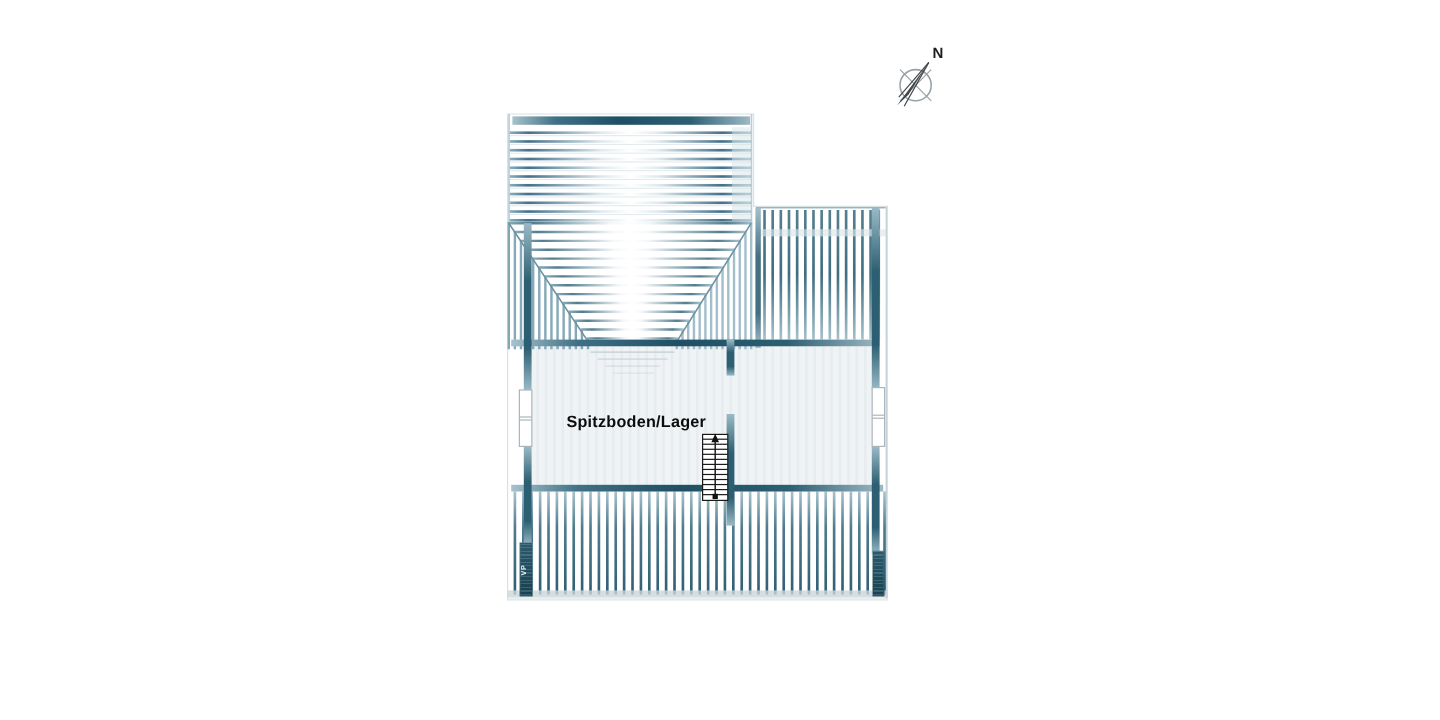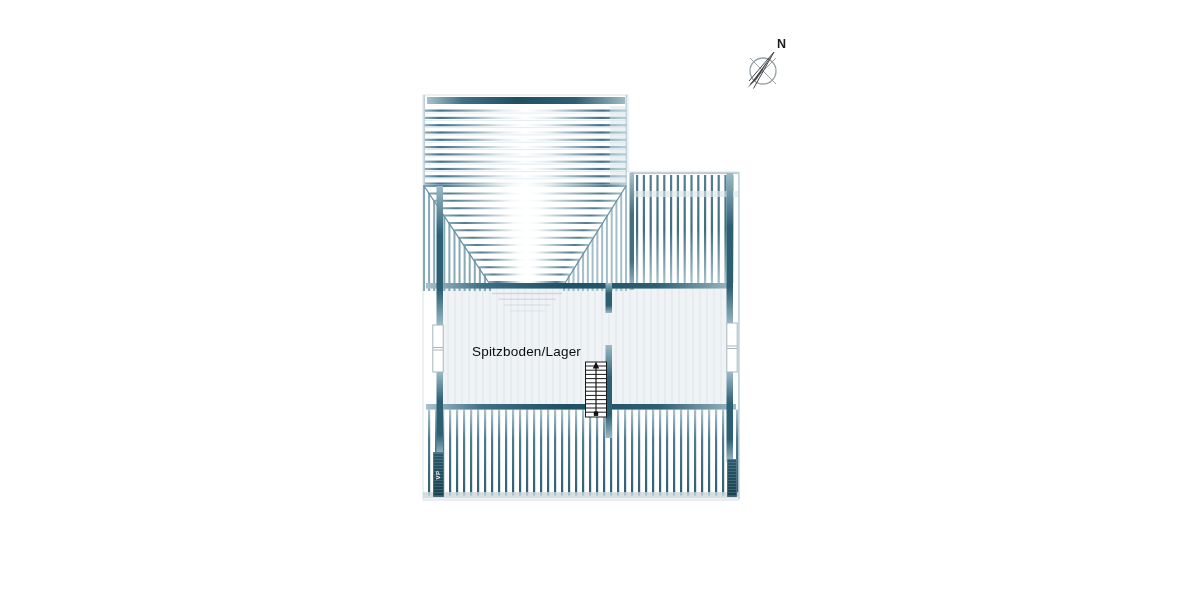--- a/index.html
+++ b/index.html
@@ -3,21 +3,21 @@
 <meta charset="utf-8">
 <style>
   html,body{margin:0;padding:0;background:#ffffff;}
   .stage{
     position:relative;width:1200px;height:600px;background:#ffffff;overflow:hidden;
     font-family:"Liberation Sans", sans-serif;
   }
   .stage svg{position:absolute;left:0;top:0;}
   .room-label{
     position:absolute;left:472px;top:344px;
-    font-size:13.5px;font-weight:400;color:#0c0c0c;letter-spacing:.2px;white-space:nowrap;
+    font-size:13.5px;font-weight:700;color:#0c0c0c;letter-spacing:.2px;white-space:nowrap;
   }
   .compass-n{
     position:absolute;left:777px;top:37px;
     font-size:12.5px;font-weight:600;color:#1c1c1c;
   }
   .wm{
     position:absolute;display:flex;align-items:center;justify-content:center;
     background:linear-gradient(180deg,#2a5a6c 0%,#174150 100%);
     box-shadow:0 0 0 .5px rgba(255,255,255,.4) inset;
   }

